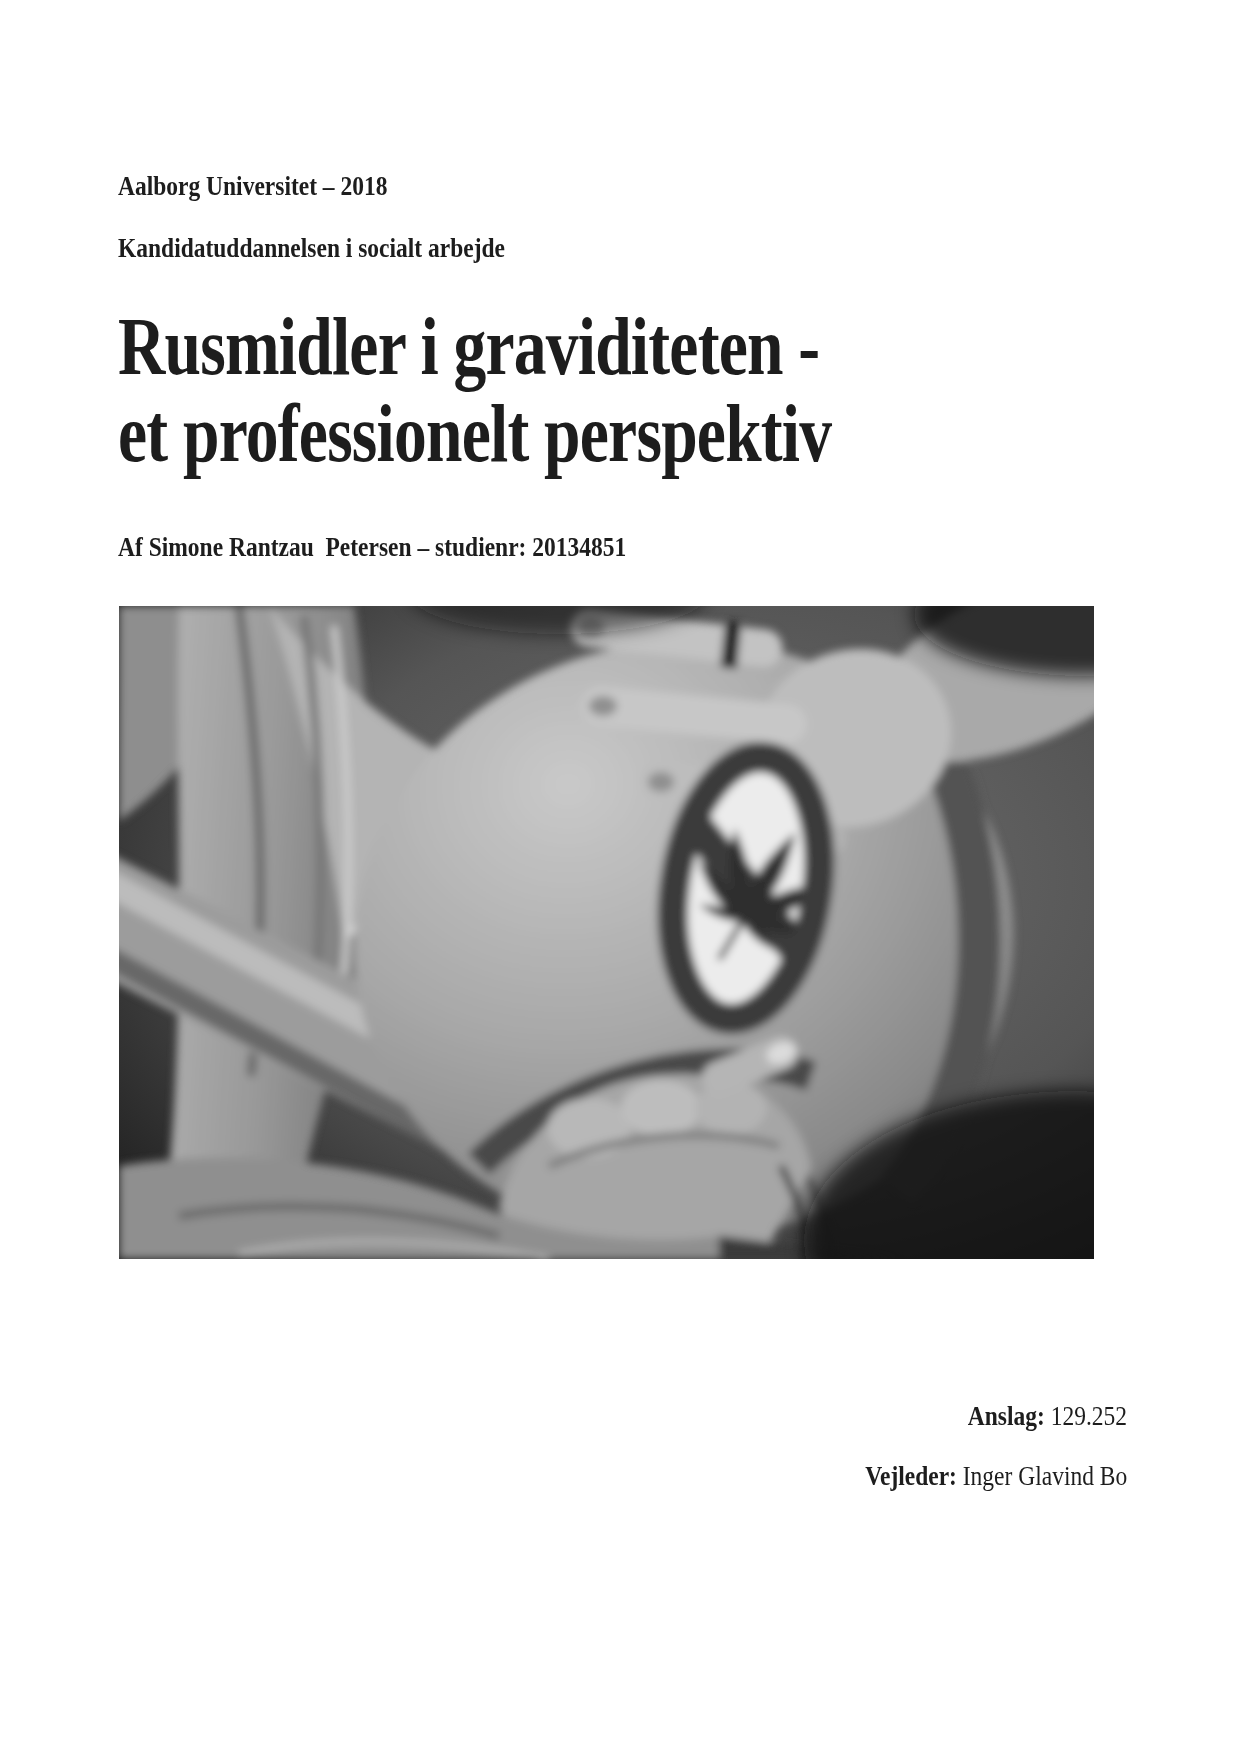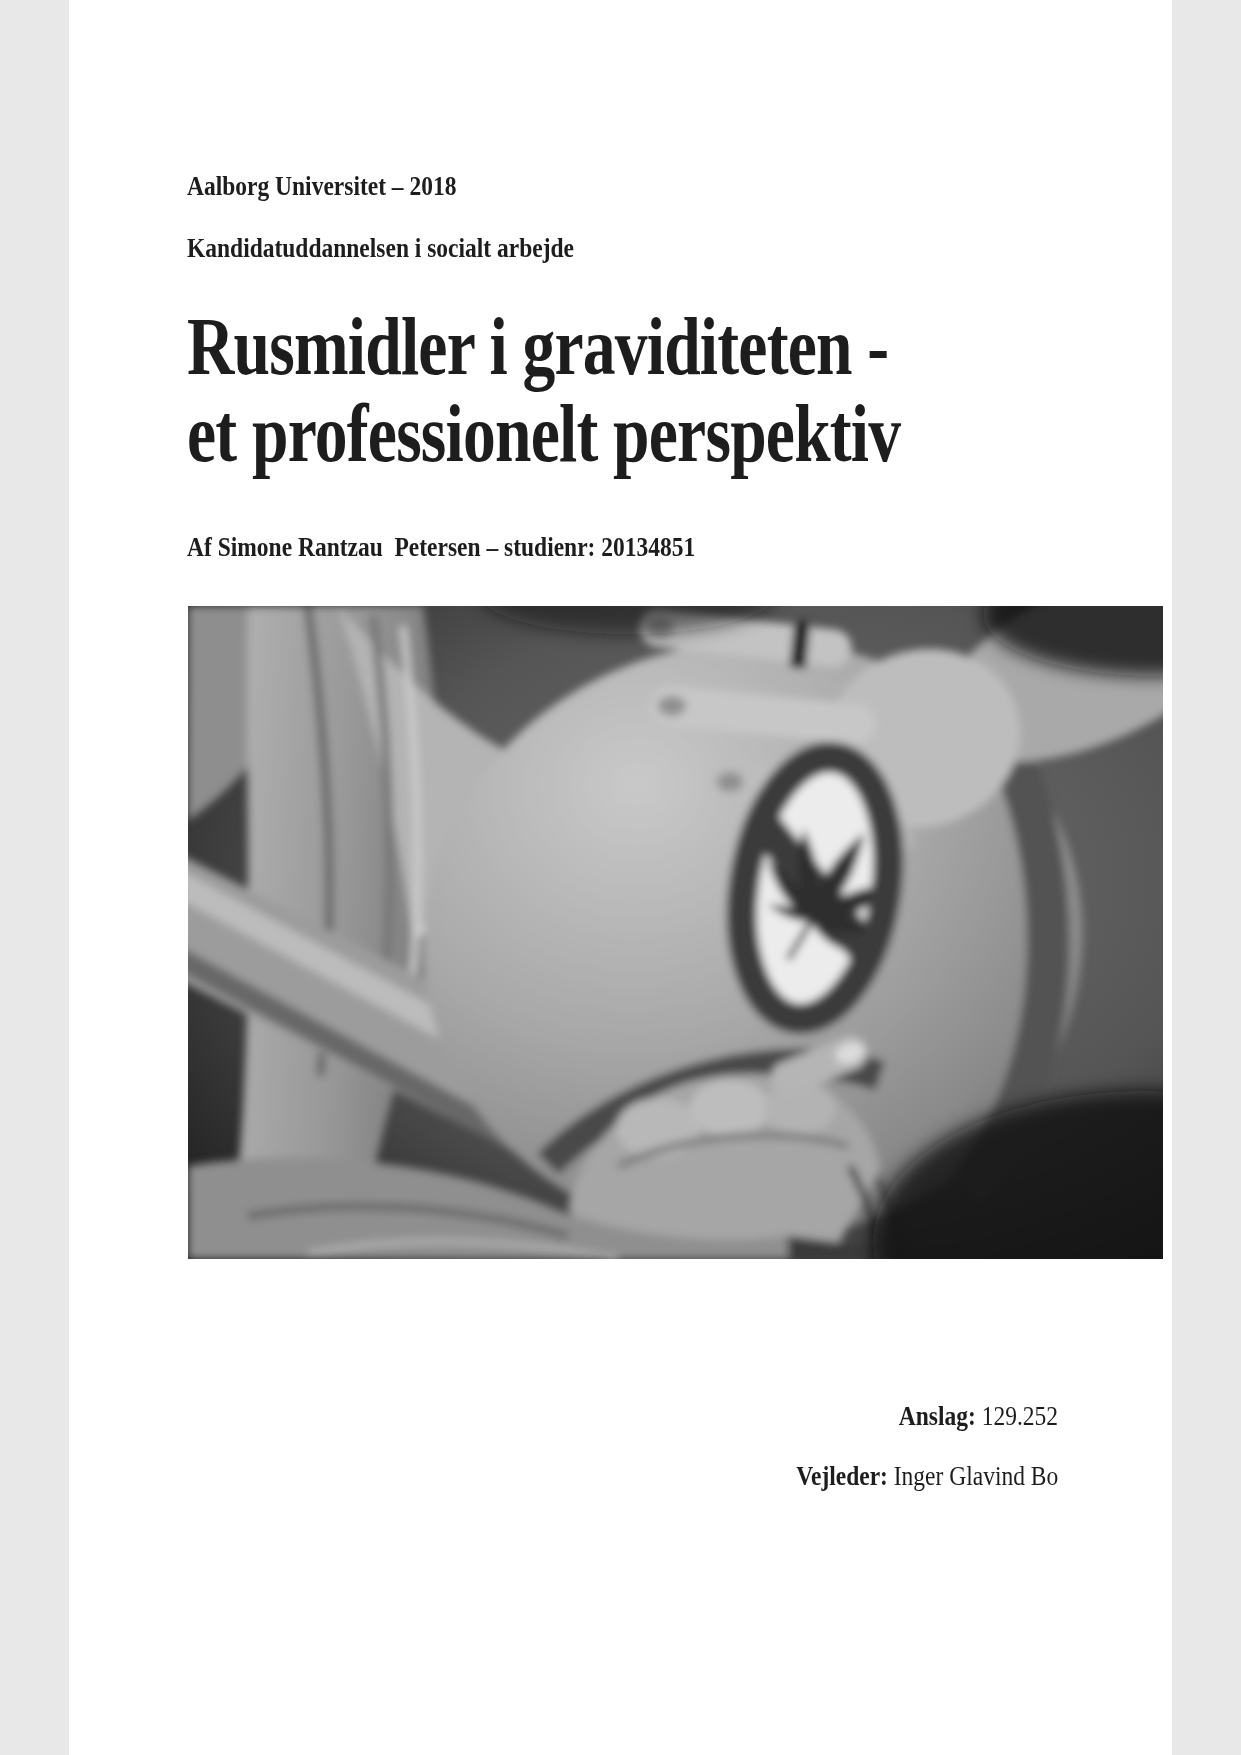--- a/index.html
+++ b/index.html
@@ -1,18 +1,18 @@
 <!DOCTYPE html>
 <html><head>
 <meta charset="utf-8">
 <style>
   html,body{margin:0;padding:0;background:#e8e8e8;}
   .page{
     position:relative;
-    width:1103px;height:1755px;
+    width:1241px;height:1755px;
     margin:0 auto;
     background:#ffffff;
     overflow:hidden;
     font-family:"Liberation Serif","DejaVu Serif",serif;
     color:#1d1d1d;
   }
   .abs{position:absolute;}
   .meta{
     left:118px;
     font-size:27px;

